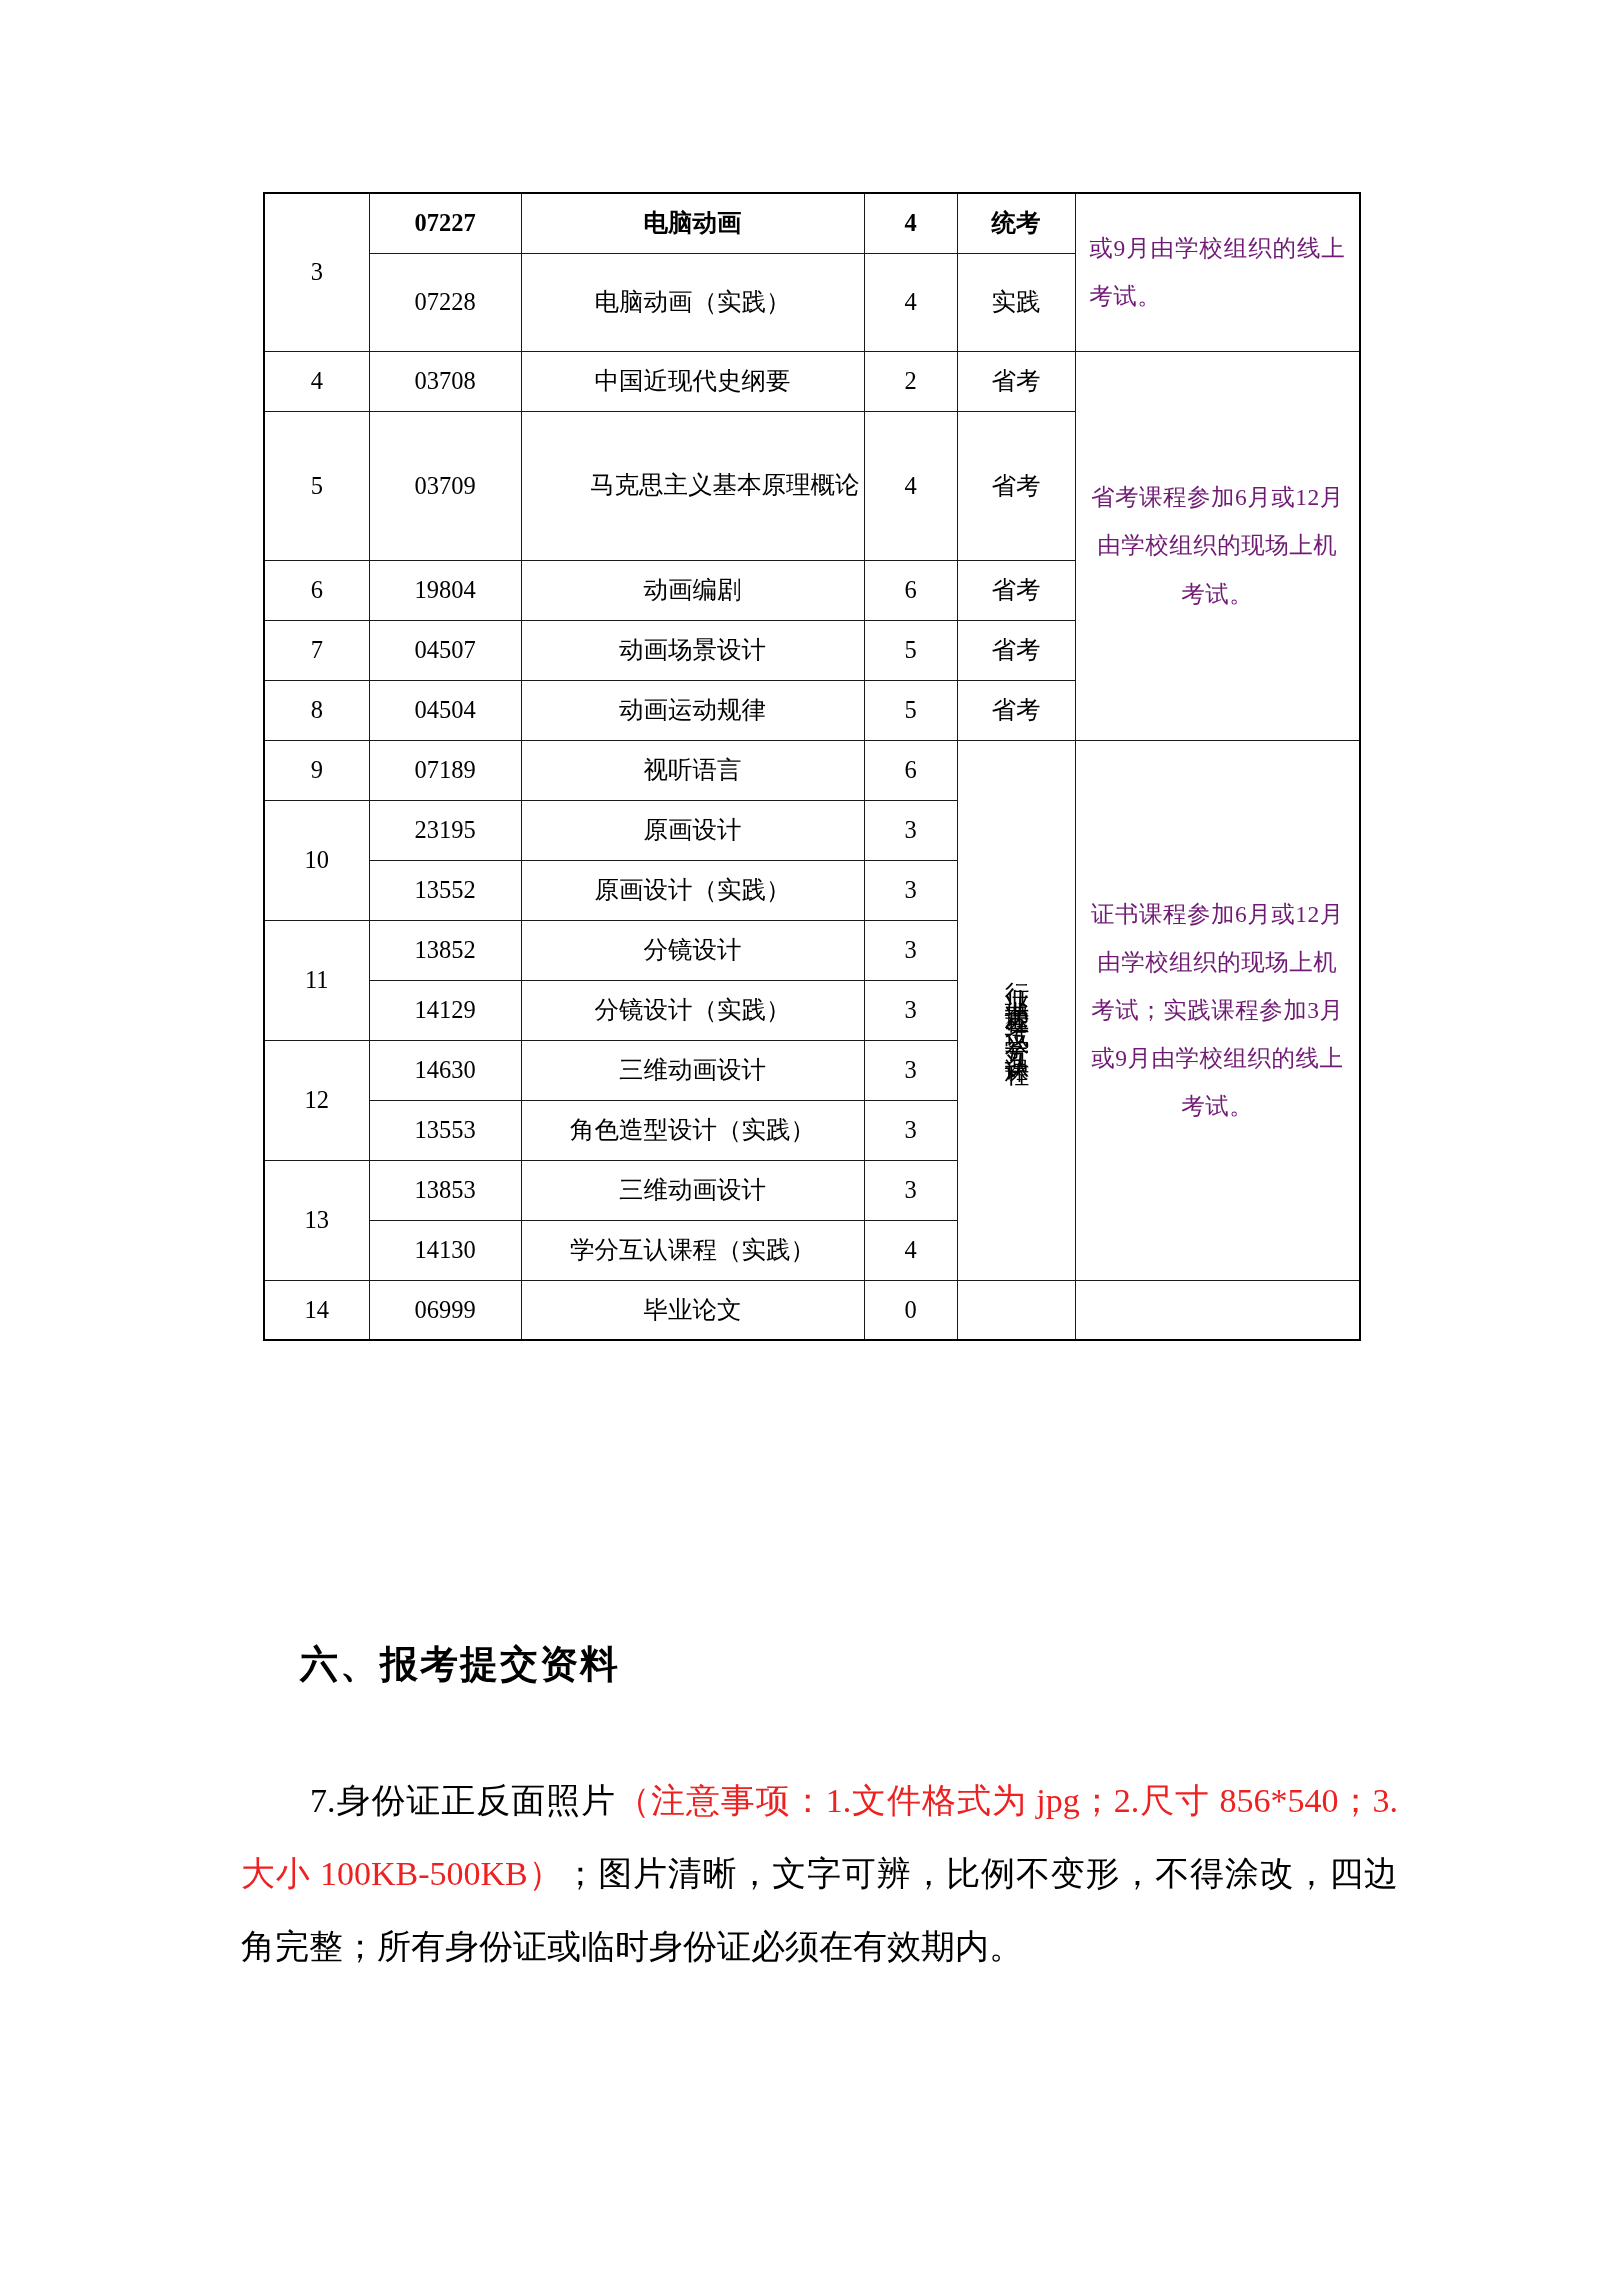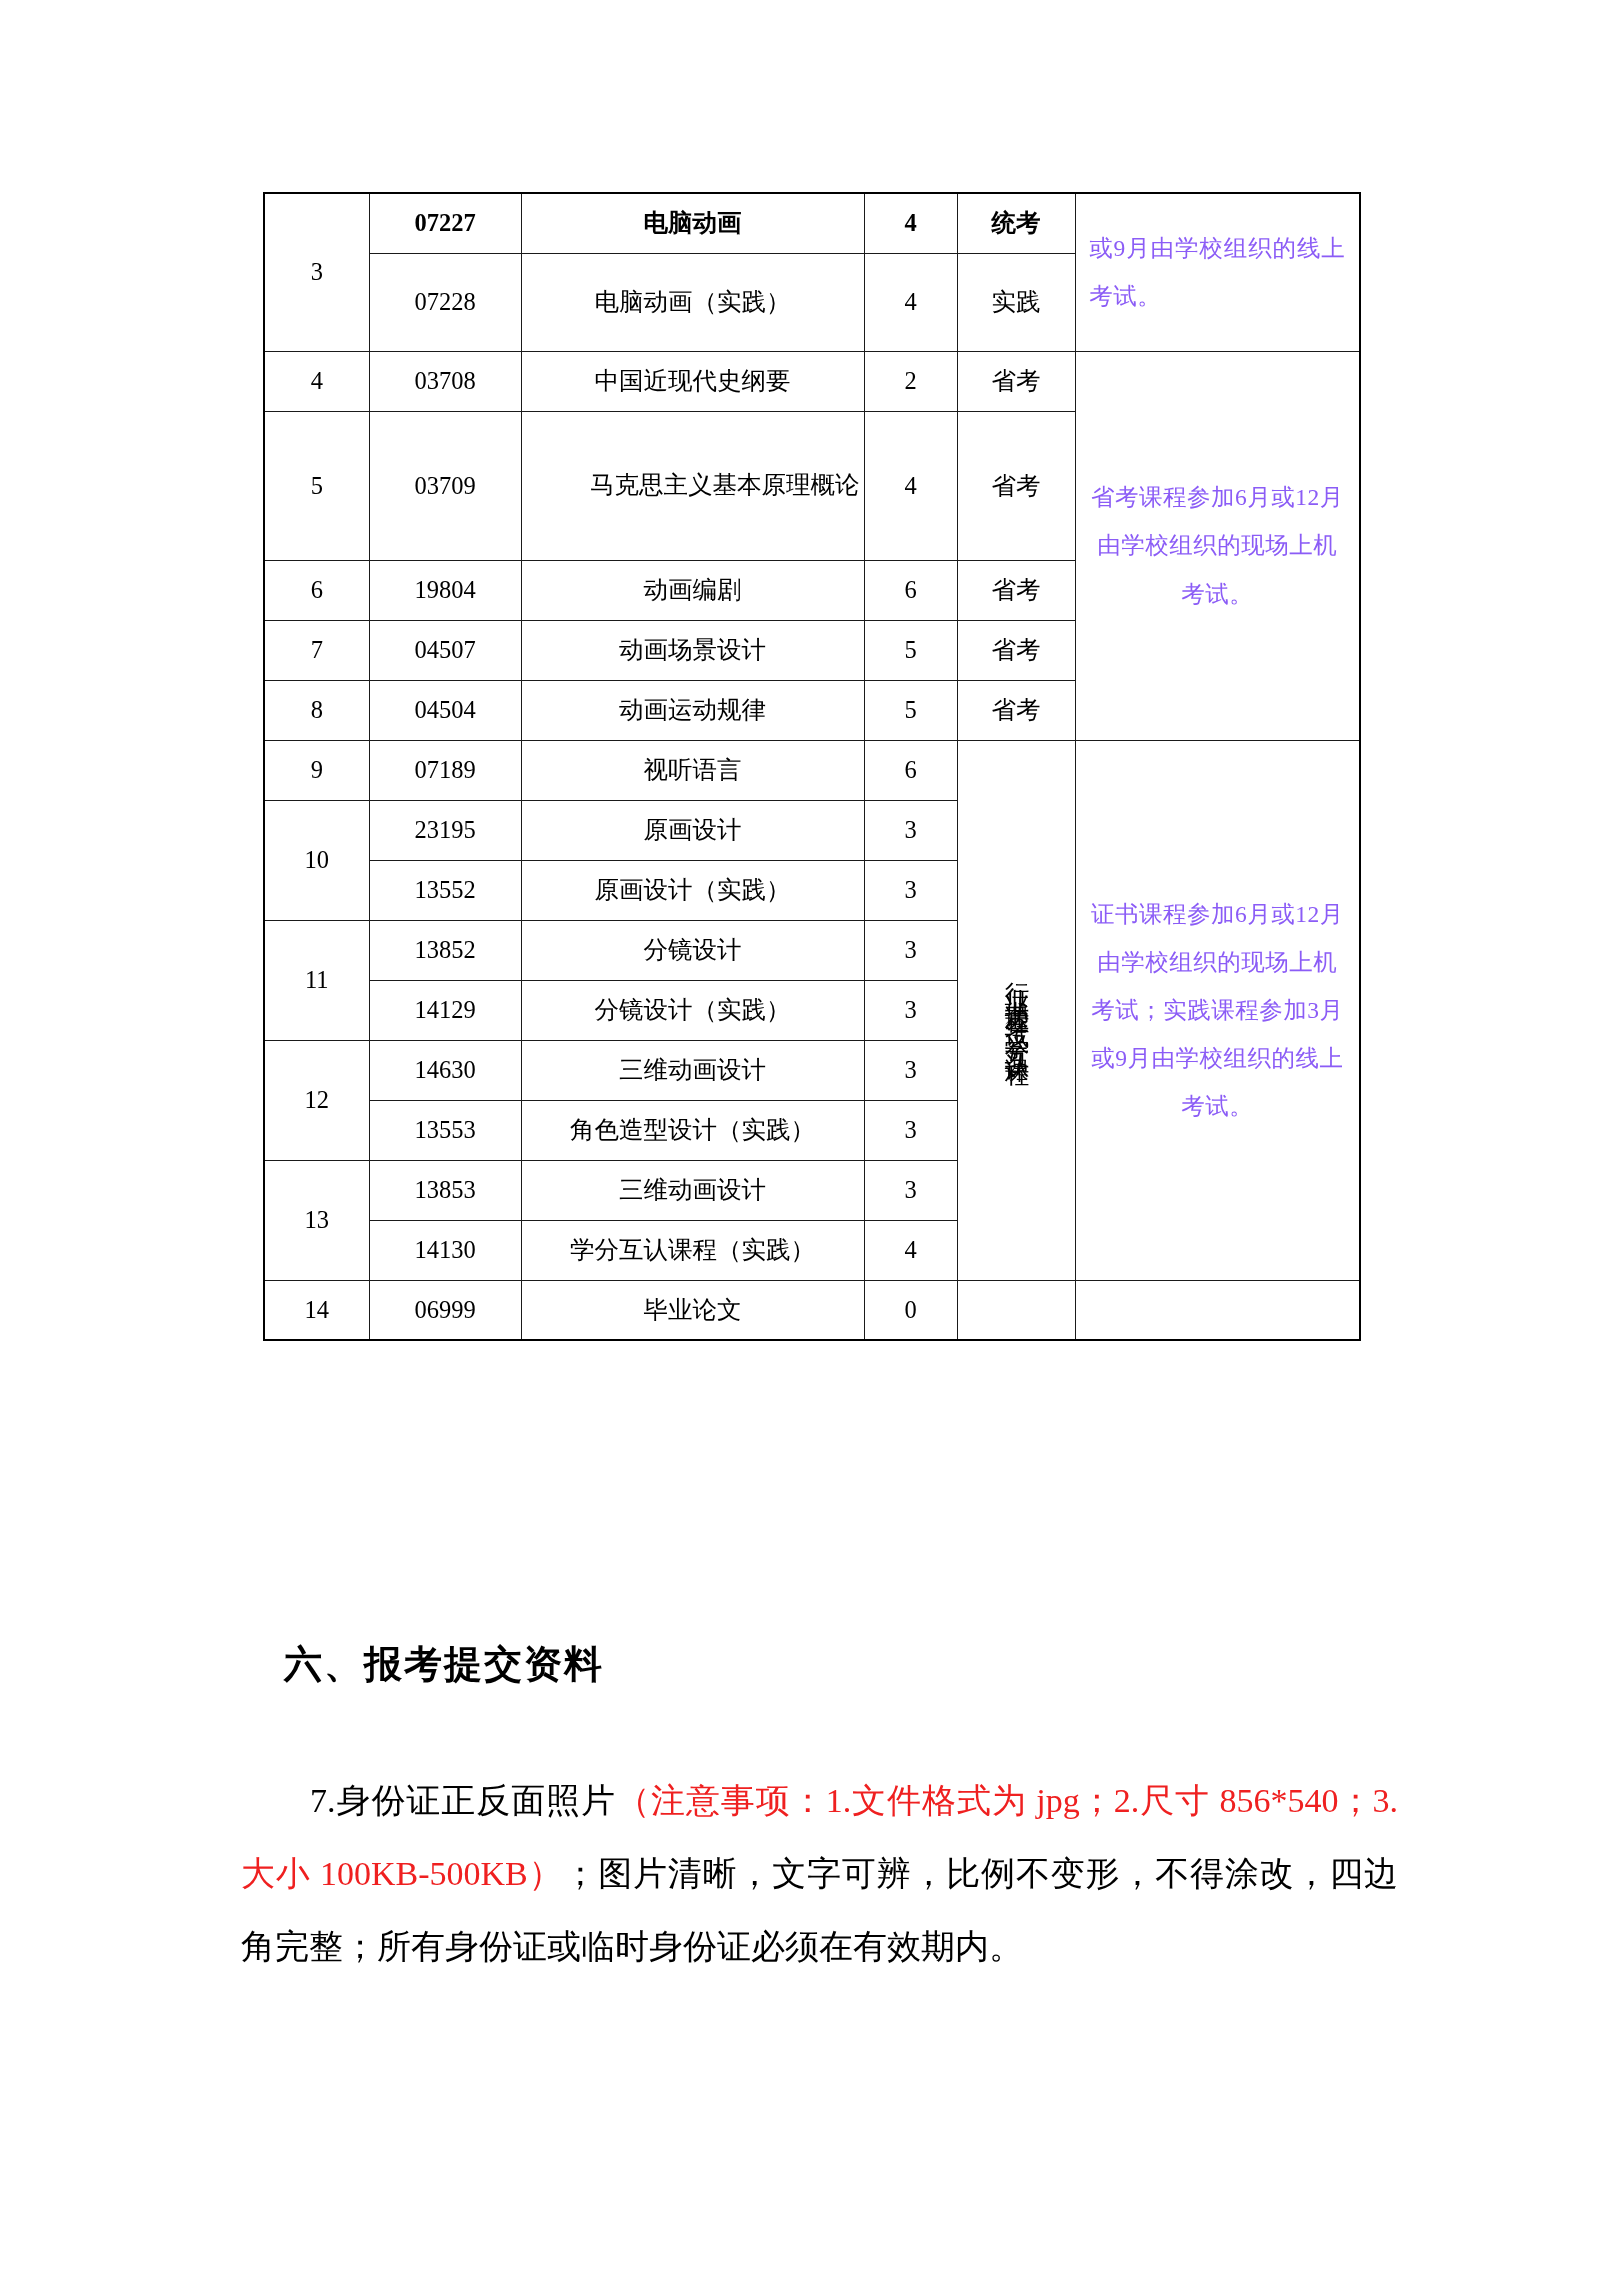--- a/index.html
+++ b/index.html
@@ -49,21 +49,21 @@
   .col-type  { width: 118px; }
   .col-note  { width: 285px; }
 
   .t-bold { font-weight: bold; }
   .t-thick-top { border-top: 2px solid #000 !important; }
   .t-thick-bottom { border-bottom: 2px solid #000 !important; }
   .t-thick-left { border-left: 2px solid #000 !important; }
   .t-thick-right { border-right: 2px solid #000 !important; }
 
   td.cell-note {
-    color: #8b5cf6;
+    color: #701a75;
     font-size: 23.5px;
     line-height: 2.05;
     letter-spacing: 0.5px;
     padding: 7.8px 13.7px;
     vertical-align: middle;
     text-align: justify;
     text-align-last: left;
     margin-top: 8px;
   }
   td.cell-note.centered { text-align: center; text-align-last: center; }
@@ -81,21 +81,21 @@
     display: block;
     height: 100%;
     margin: 0 auto;
   }
   .rowh-md { height: 60px; }
   .rowh-lg { height: 98px; margin-top: 24px; }
 
   
   .section-heading {
     position: absolute;
-    left: 284px;
+    left: 300px;
     top: 1639px;
     font-size: 38px;
     font-weight: bold;
     font-family: "Liberation Sans", "DejaVu Sans", sans-serif;
     letter-spacing: 2px;
     color: #000;
   }
 
   
   .body-para {

